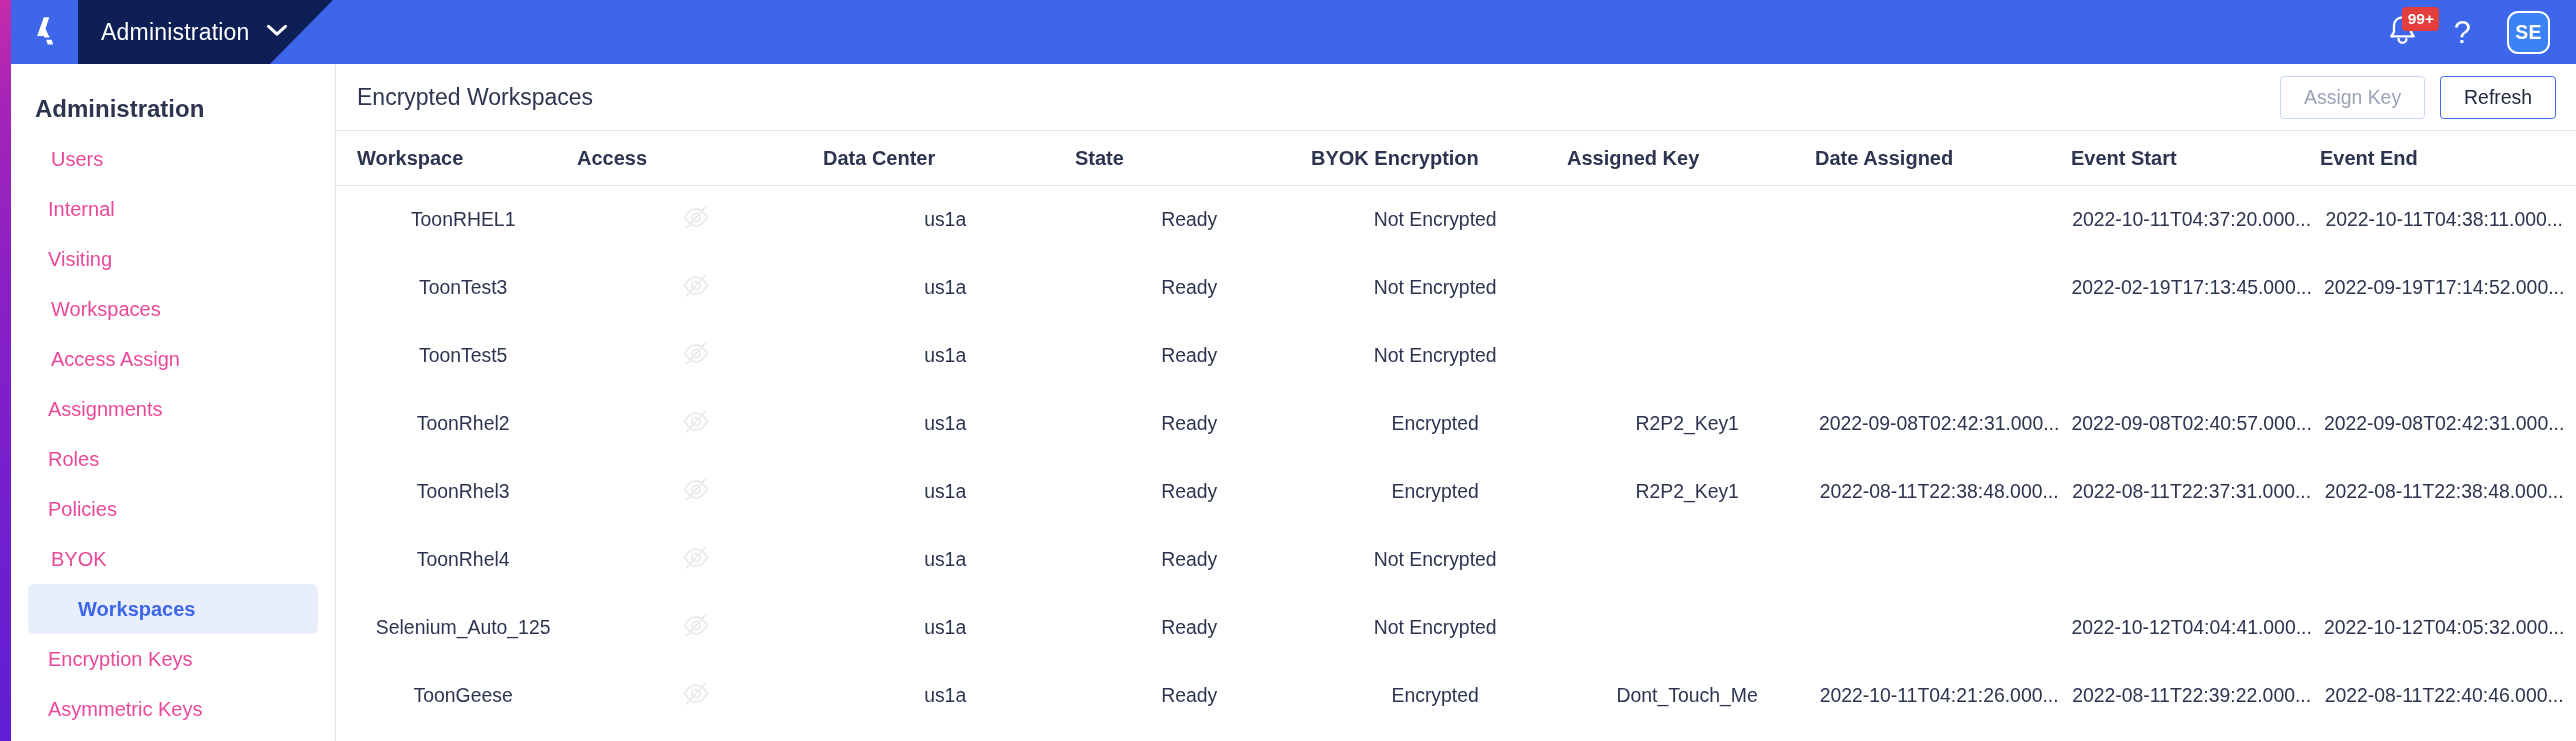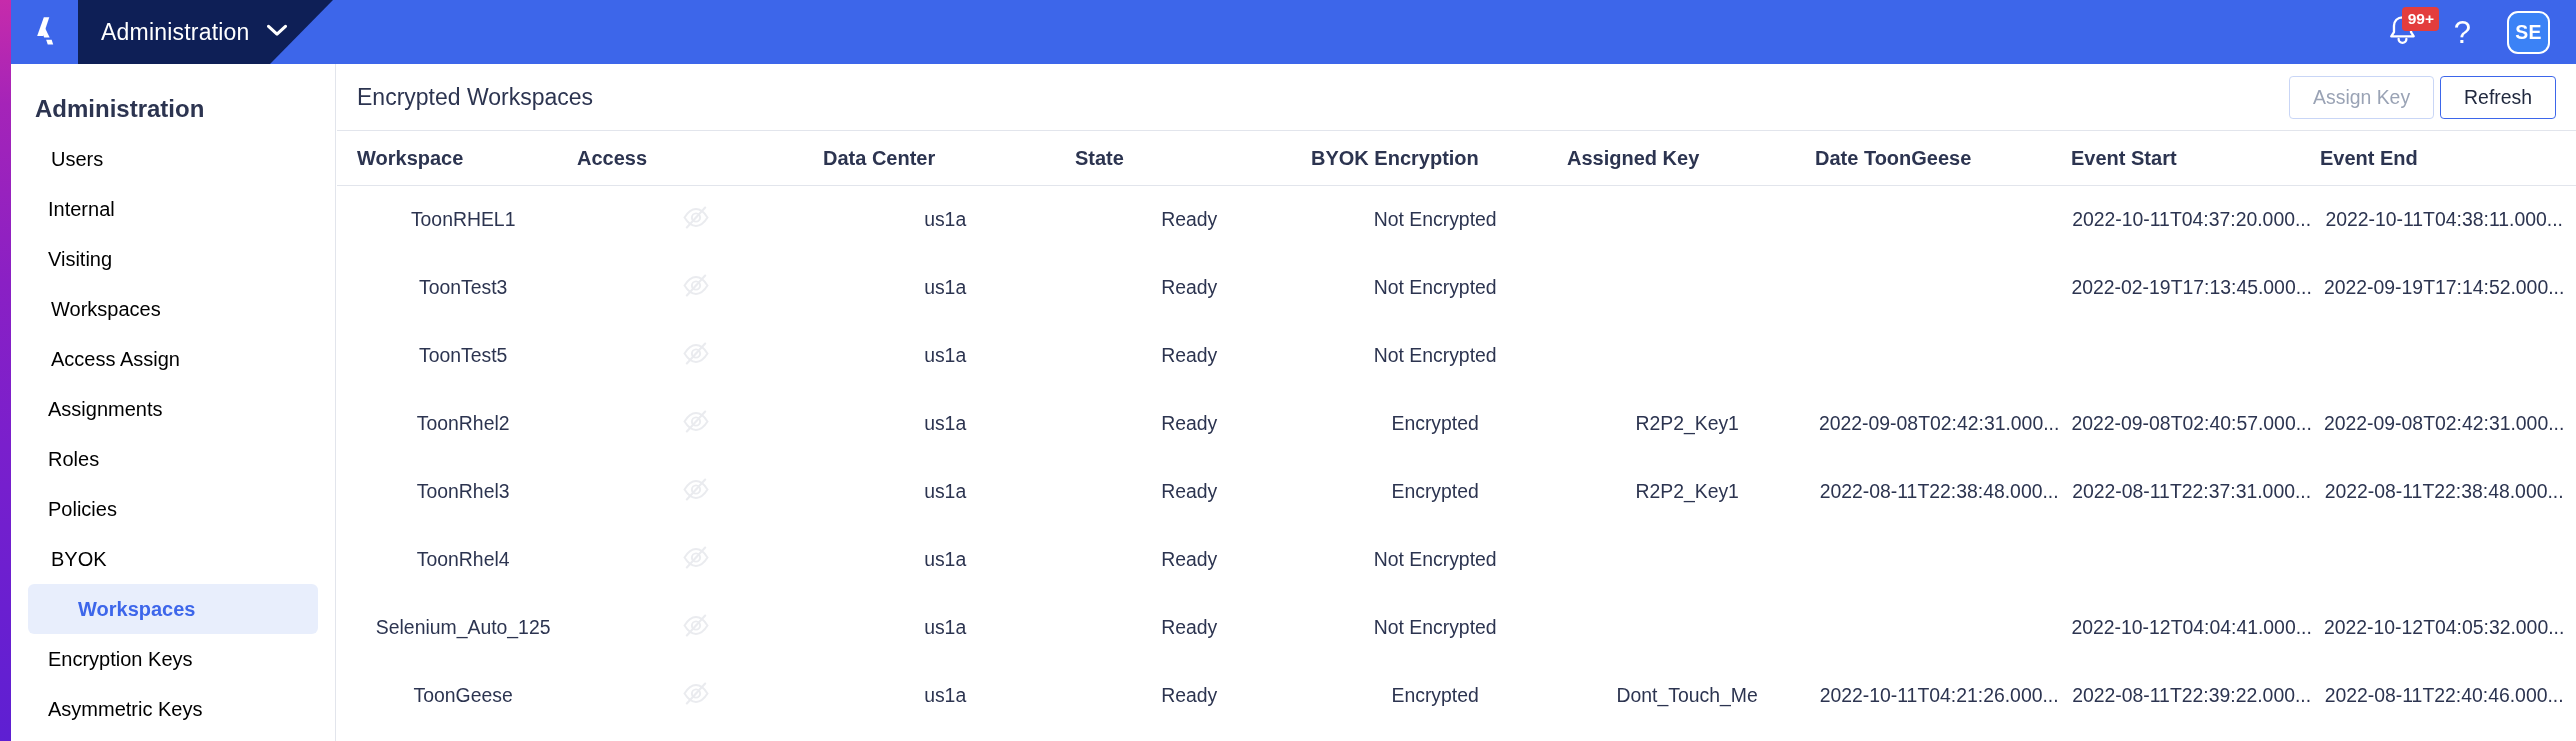--- a/index.html
+++ b/index.html
@@ -103,21 +103,21 @@
     overflow: hidden;
   }
   #sidebar-title {
     color: #2c3450;
     font-size: 24px;
     font-weight: bold;
     padding: 11px 0 11px 24px;
   }
   .nav-item {
     font-size: 20px;
-    color: #000000;
+    color: #ec4899;
     height: 50px;
     display: flex;
     align-items: center;
     cursor: pointer;
     white-space: nowrap;
   }
   .nav-l1 { padding-left: 40px; }
   .nav-l2 { padding-left: 37px; }
   .nav-item.selected {
     background: #e8eefc;
@@ -168,20 +168,21 @@
   }
   .hbtn.disabled {
     border: 1.5px solid #c9d6f6;
     color: #9aa3b5;
     cursor: default;
   }
   .hbtn.primary {
     border: 1.5px solid #3d66ea;
     color: #21293f;
     cursor: pointer;
+    margin-left: 9px;
   }
 
   
   #table-wrap { overflow: hidden; height: 612px; }
   table { border-collapse: collapse; width: 100%; table-layout: fixed; }
   thead th {
     text-align: left;
     font-size: 20px;
     font-weight: bold;
     color: #2c3450;
@@ -301,21 +302,21 @@
           <col class="col-eend">
       </colgroup>
       <thead>
         <tr id="header-row">
             <th>Workspace</th>
             <th>Access</th>
             <th>Data Center</th>
             <th>State</th>
             <th>BYOK Encryption</th>
             <th>Assigned Key</th>
-            <th>Date ToonGeese</th>
+            <th>Date Assigned</th>
             <th>Event Start</th>
             <th>Event End</th>
           </tr>
       </thead>
       <tbody id="table-body">
           <tr>
             <td>ToonRHEL1</td>
             <td>
               <span class="eye-off-icon"><svg width="26" height="23" viewBox="0 0 34 30" aria-hidden="true">
                   <path d="M2 15 C7 7 12 4 17 4 C22 4 27 7 32 15 C27 23 22 26 17 26 C12 26 7 23 2 15 Z" stroke="#d9dce2" stroke-width="2.6" fill="none"></path>

